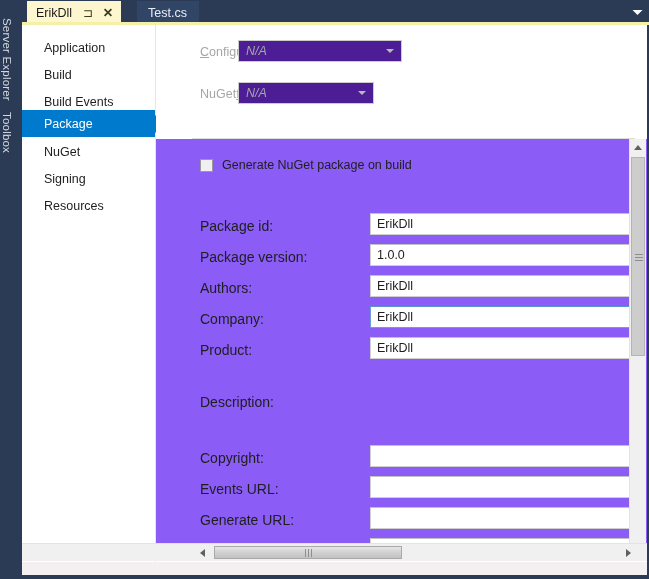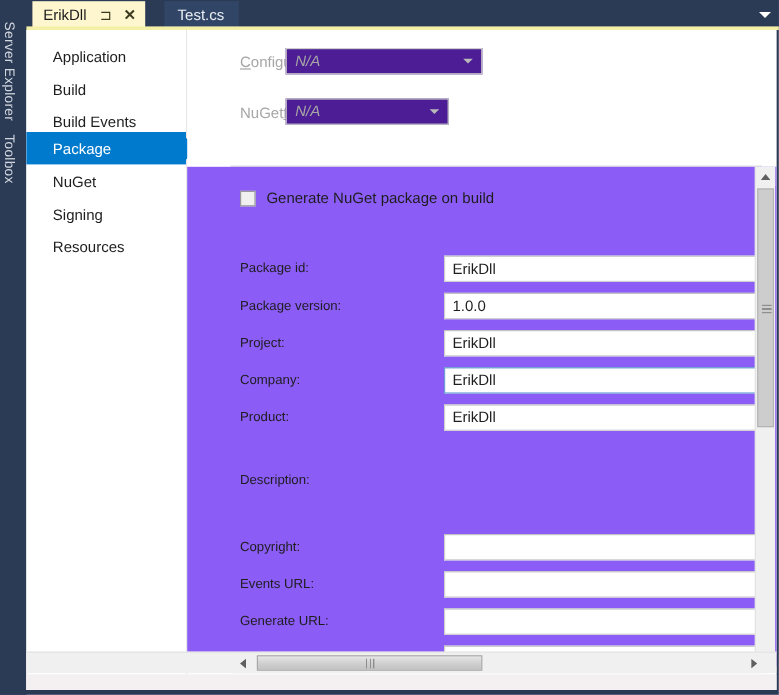--- a/index.html
+++ b/index.html
@@ -245,21 +245,21 @@
   .chk-label {
     font-size: 12.5px;
     color: #1e1e1e;
     white-space: nowrap;
   }
 
   
   .field-label {
     position: absolute;
     left: 44px;
-    font-size: 11px;
+    font-size: 14px;
     color: #1e1e1e;
     white-space: nowrap;
   }
   .field-input {
     position: absolute;
     left: 214px;
     width: 266px;
     height: 22px;
     box-sizing: border-box;
     border: 1px solid #cfcfcf;
@@ -470,21 +470,21 @@
           <span class="chkbox"></span>
           <span class="chk-label">Generate NuGet package on build</span>
         </div>
 
         <div class="field-label" style="top:79px">Package id:</div>
         <div class="field-input" style="top:74px">ErikDll</div>
 
         <div class="field-label" style="top:110px">Package version:</div>
         <div class="field-input" style="top:105px">1.0.0</div>
 
-        <div class="field-label" style="top:141px">Project:</div>
+        <div class="field-label" style="top:141px">Authors:</div>
         <div class="field-input" style="top:136px">ErikDll</div>
 
         <div class="field-label" style="top:172px">Company:</div>
         <div class="field-input focused" style="top:167px">ErikDll</div>
 
         <div class="field-label" style="top:203px">Product:</div>
         <div class="field-input" style="top:198px">ErikDll</div>
 
         <div class="field-label" style="top:255px">Description:</div>
 

